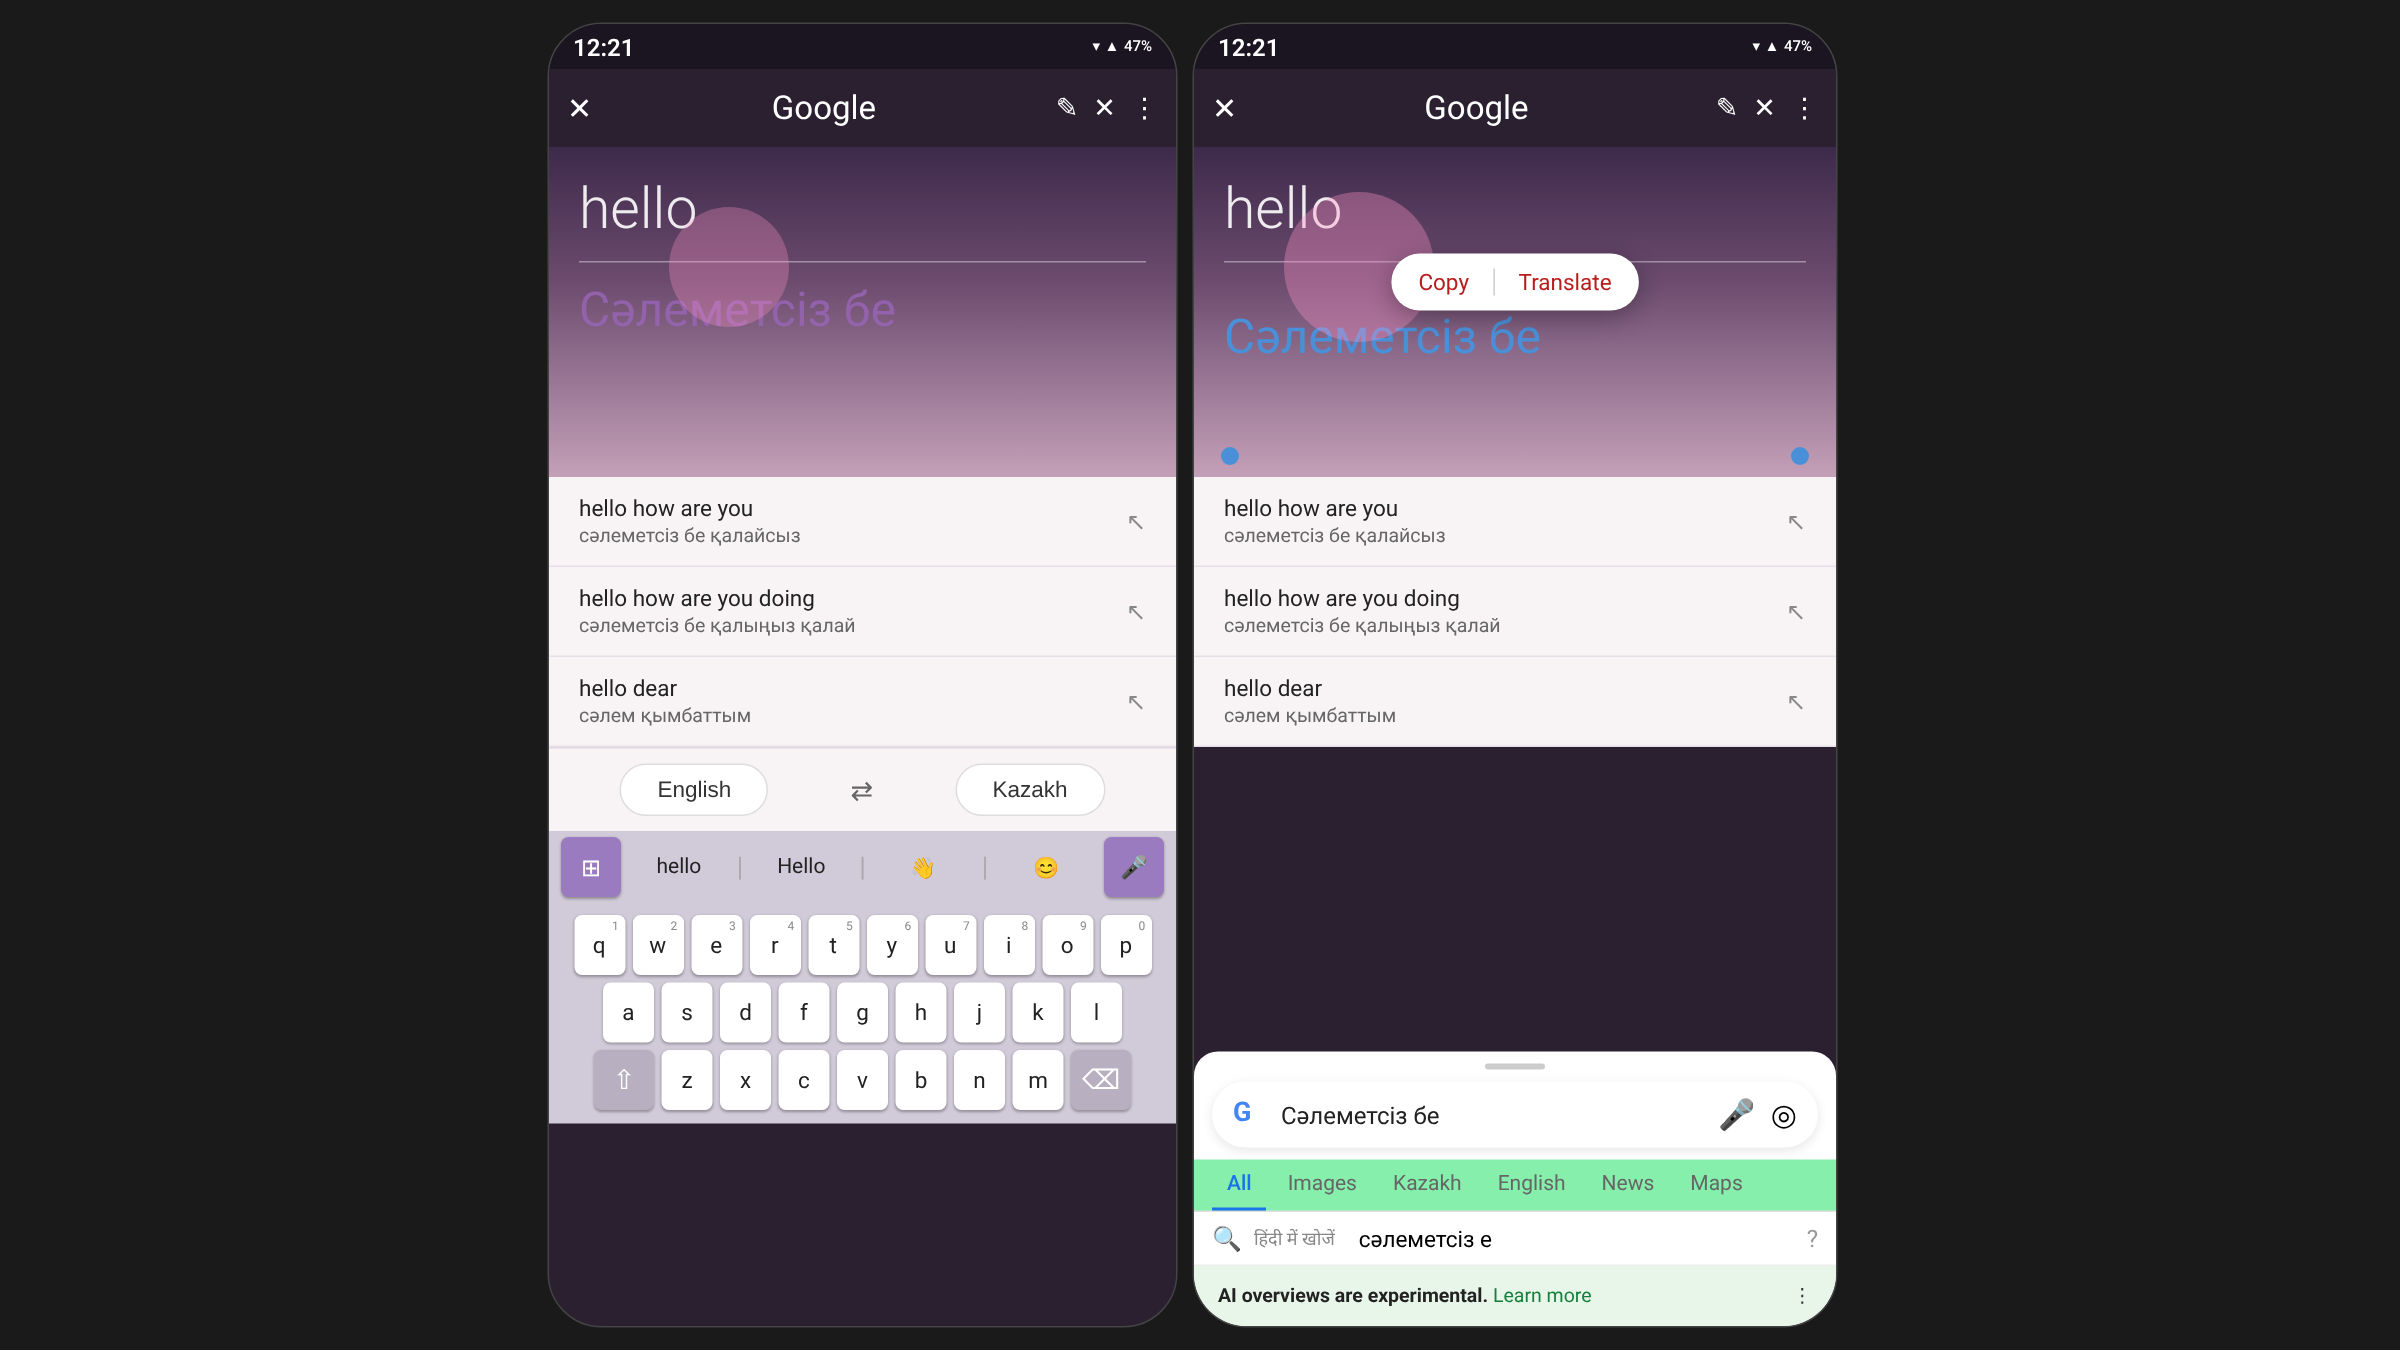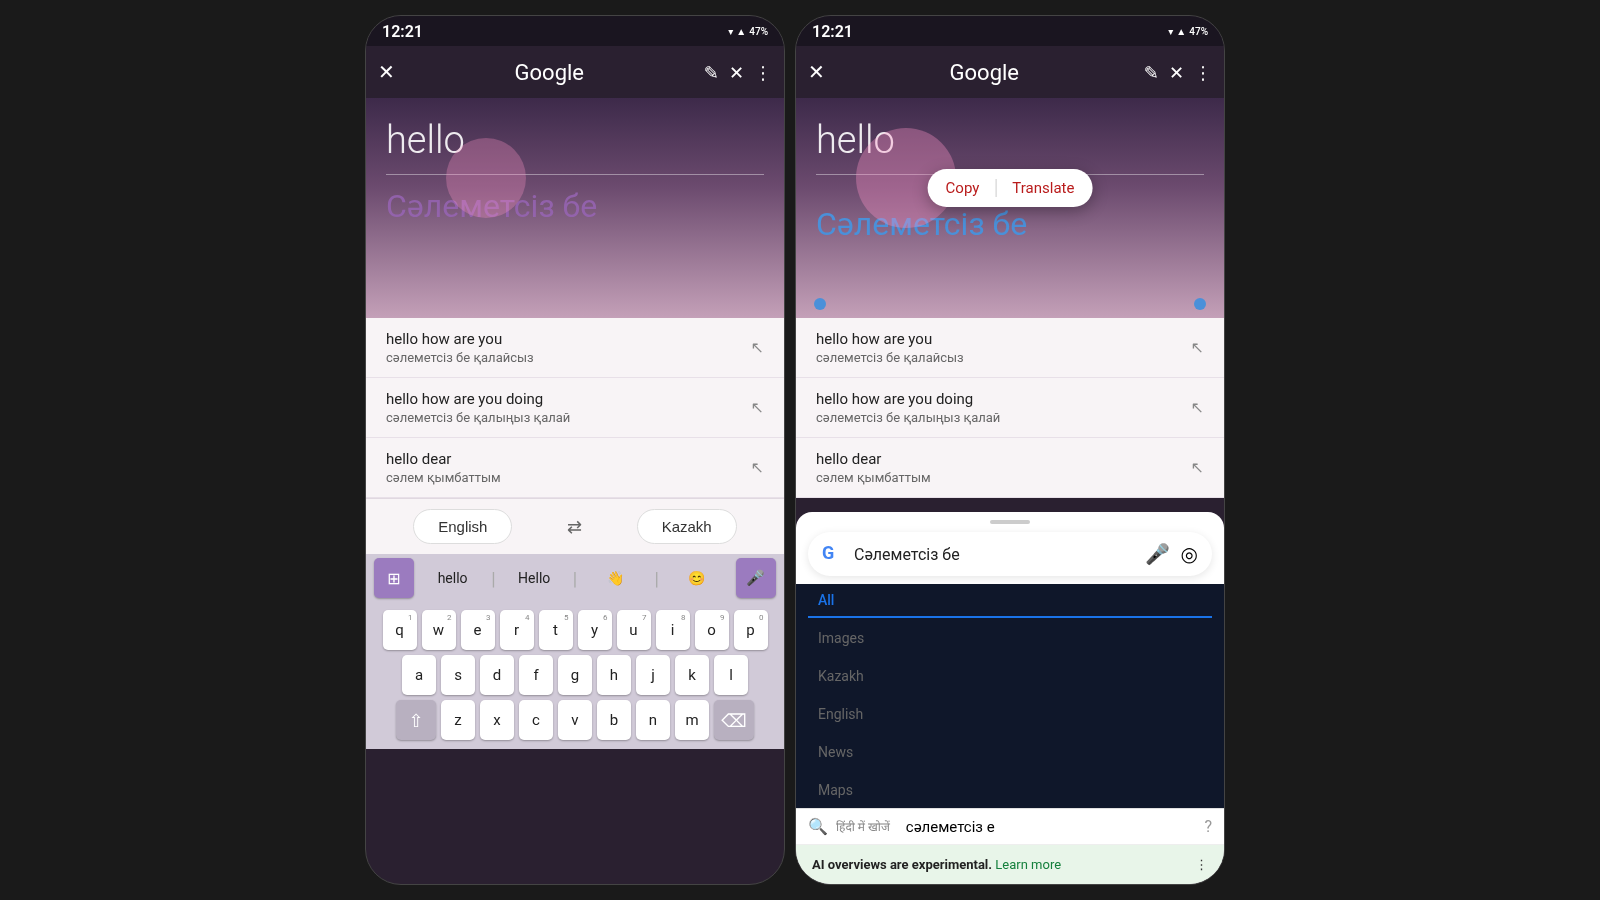--- a/index.html
+++ b/index.html
@@ -257,22 +257,21 @@
       color: #4285F4;
     }
     .search-text { flex: 1; font-size: 16px; color: #222; }
     .search-icons { display: flex; gap: 10px; }
     .search-icon-btn { font-size: 20px; cursor: pointer; }
     .search-tabs {
       display: flex;
       padding: 0 12px;
       gap: 4px;
       border-bottom: 1px solid #e0e0e0;
-      background: #0f172a;
-      flex-direction: column;
+      background: #86efac;
     }
     .search-tab {
       padding: 8px 10px;
       font-size: 14px;
       color: #666;
       cursor: pointer;
       border-bottom: 2px solid transparent;
     }
     .search-tab.active {
       color: #1a73e8;

